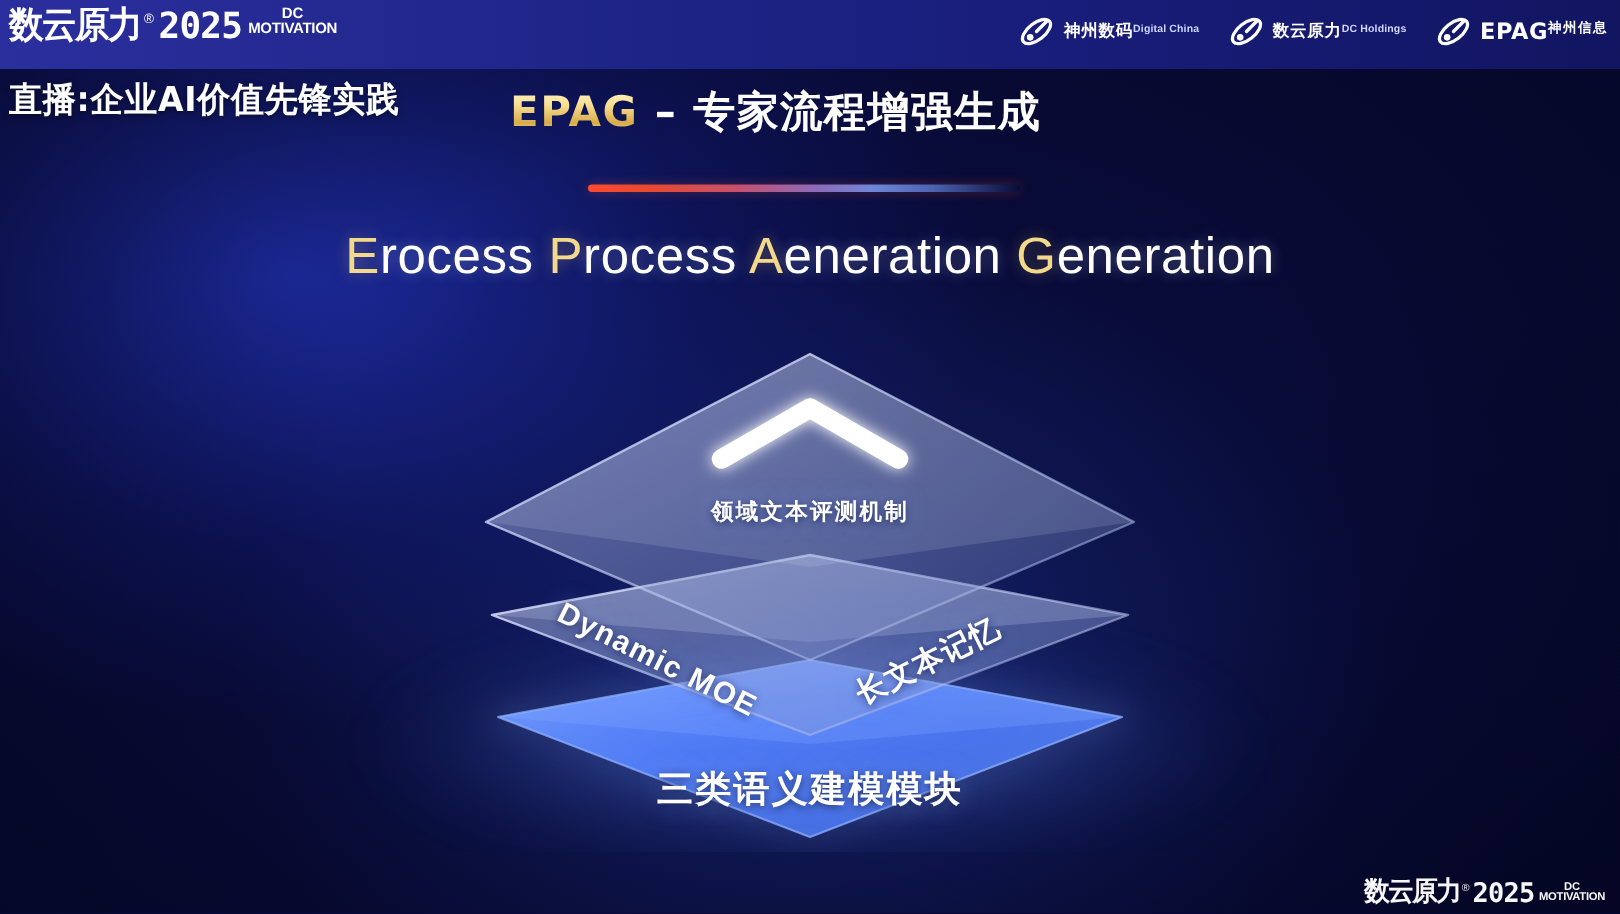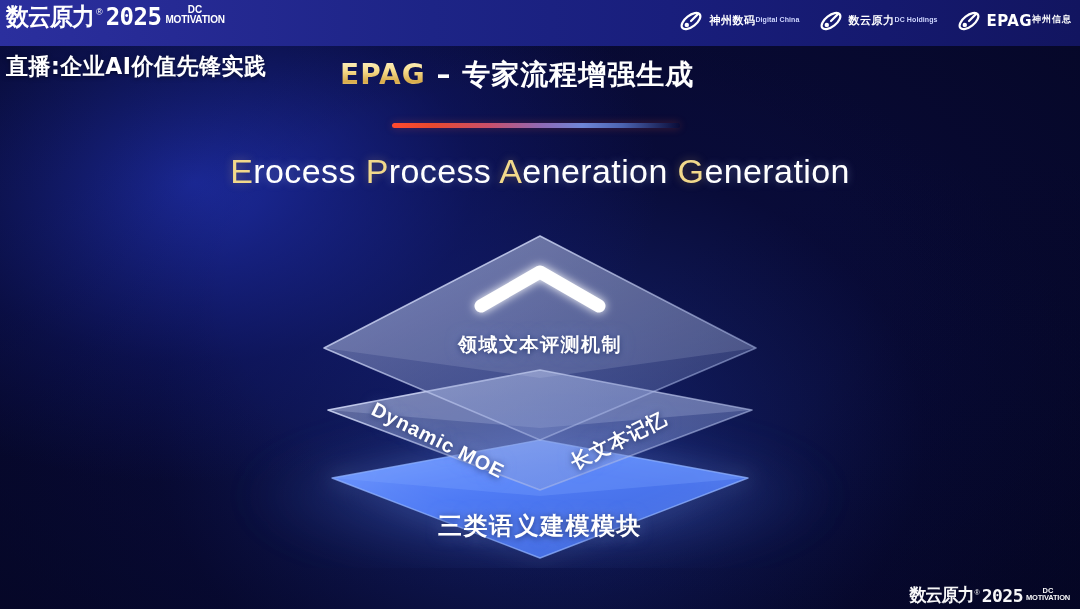--- a/index.html
+++ b/index.html
@@ -128,21 +128,21 @@
 
   
   .stack-label{
     position:absolute; z-index:6; color:#ffffff;
     font-family:"DejaVu Sans","Liberation Sans",sans-serif;
     font-weight:bold; white-space:nowrap;
     text-shadow:0 1px 6px rgba(10,20,70,.75), 0 0 14px rgba(150,180,255,.5);
   }
   #label-top{
     left:0; right:0; top:332px; text-align:center;
-    font-size:19px; letter-spacing:1.5px;
+    font-size:15px; letter-spacing:1.5px;
   }
   #label-bottom{
     left:0; right:0; top:510px; text-align:center;
     font-size:24px; letter-spacing:1.5px;
   }
   #label-moe{
     left:378px; top:398px; font-size:20px; letter-spacing:1px;
     transform:rotate(26.5deg); transform-origin:left top;
     font-family:"Liberation Sans","DejaVu Sans",sans-serif;
   }

